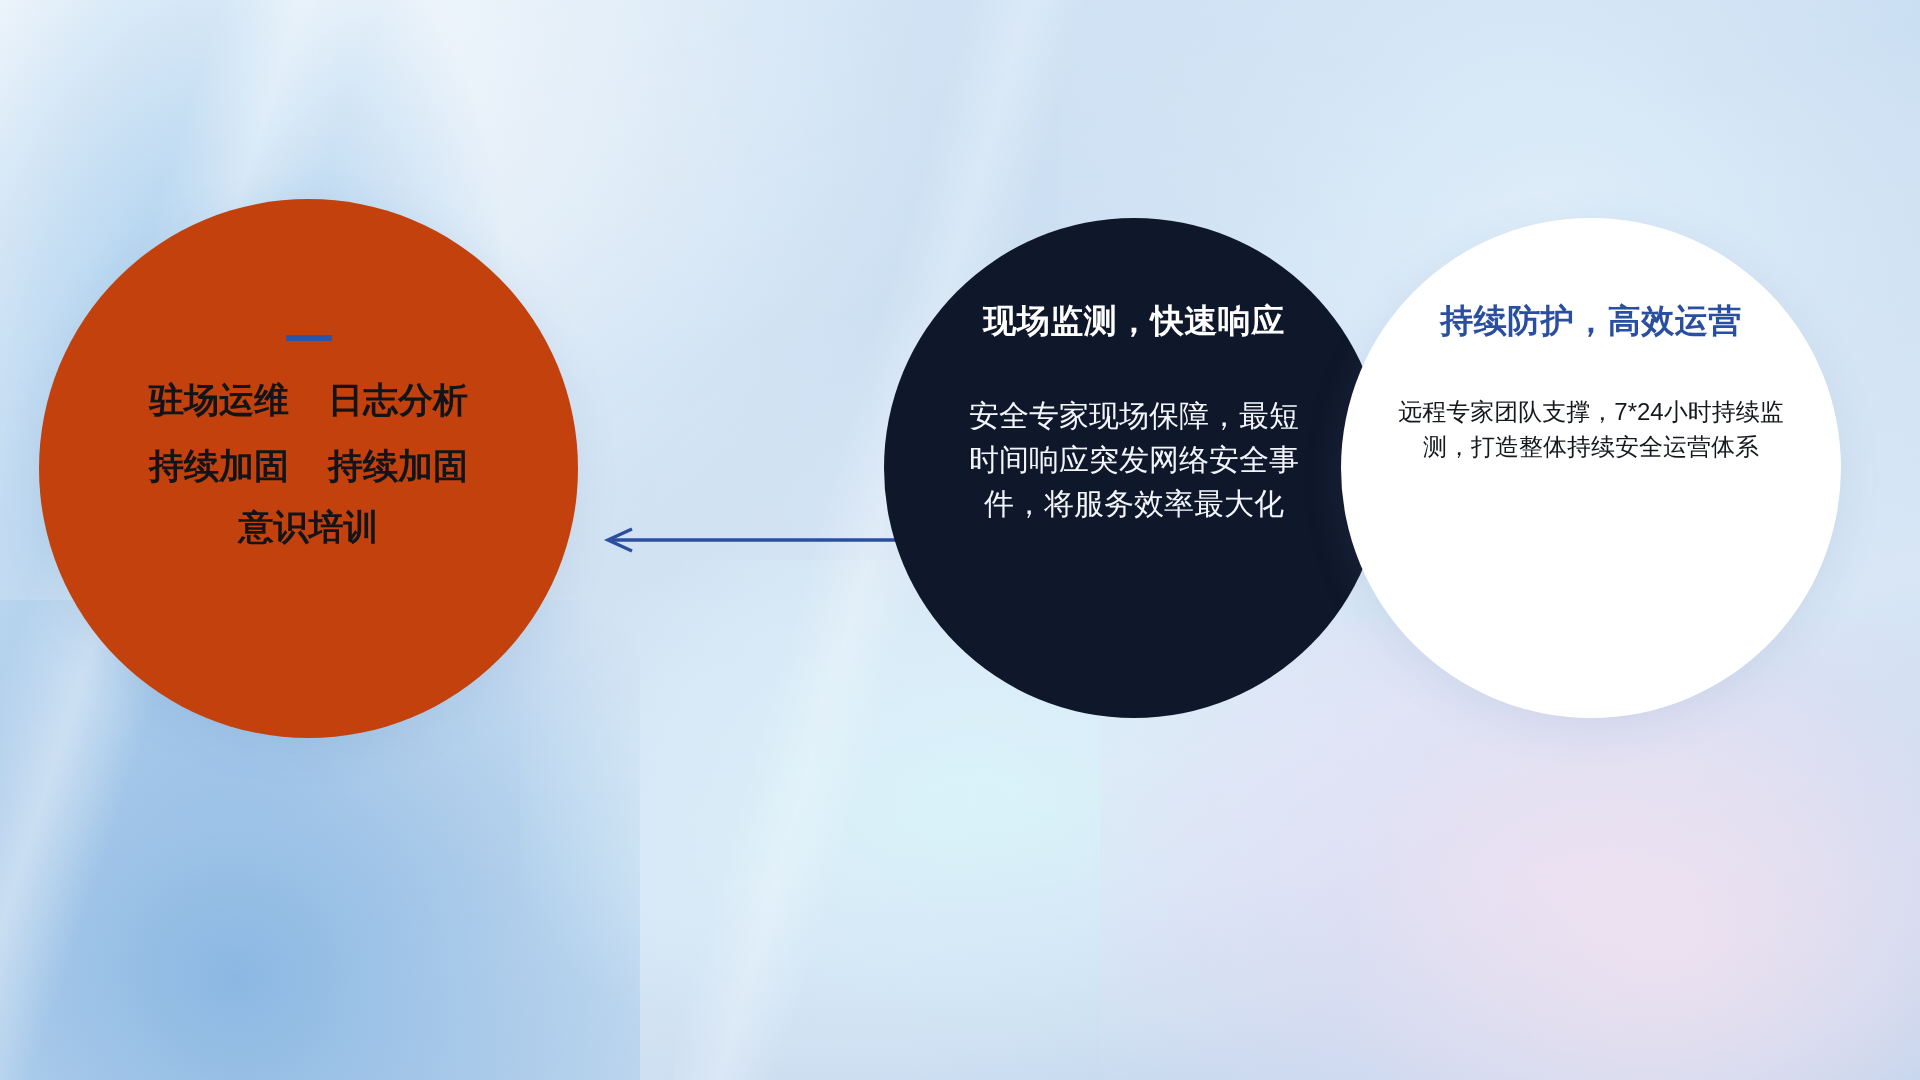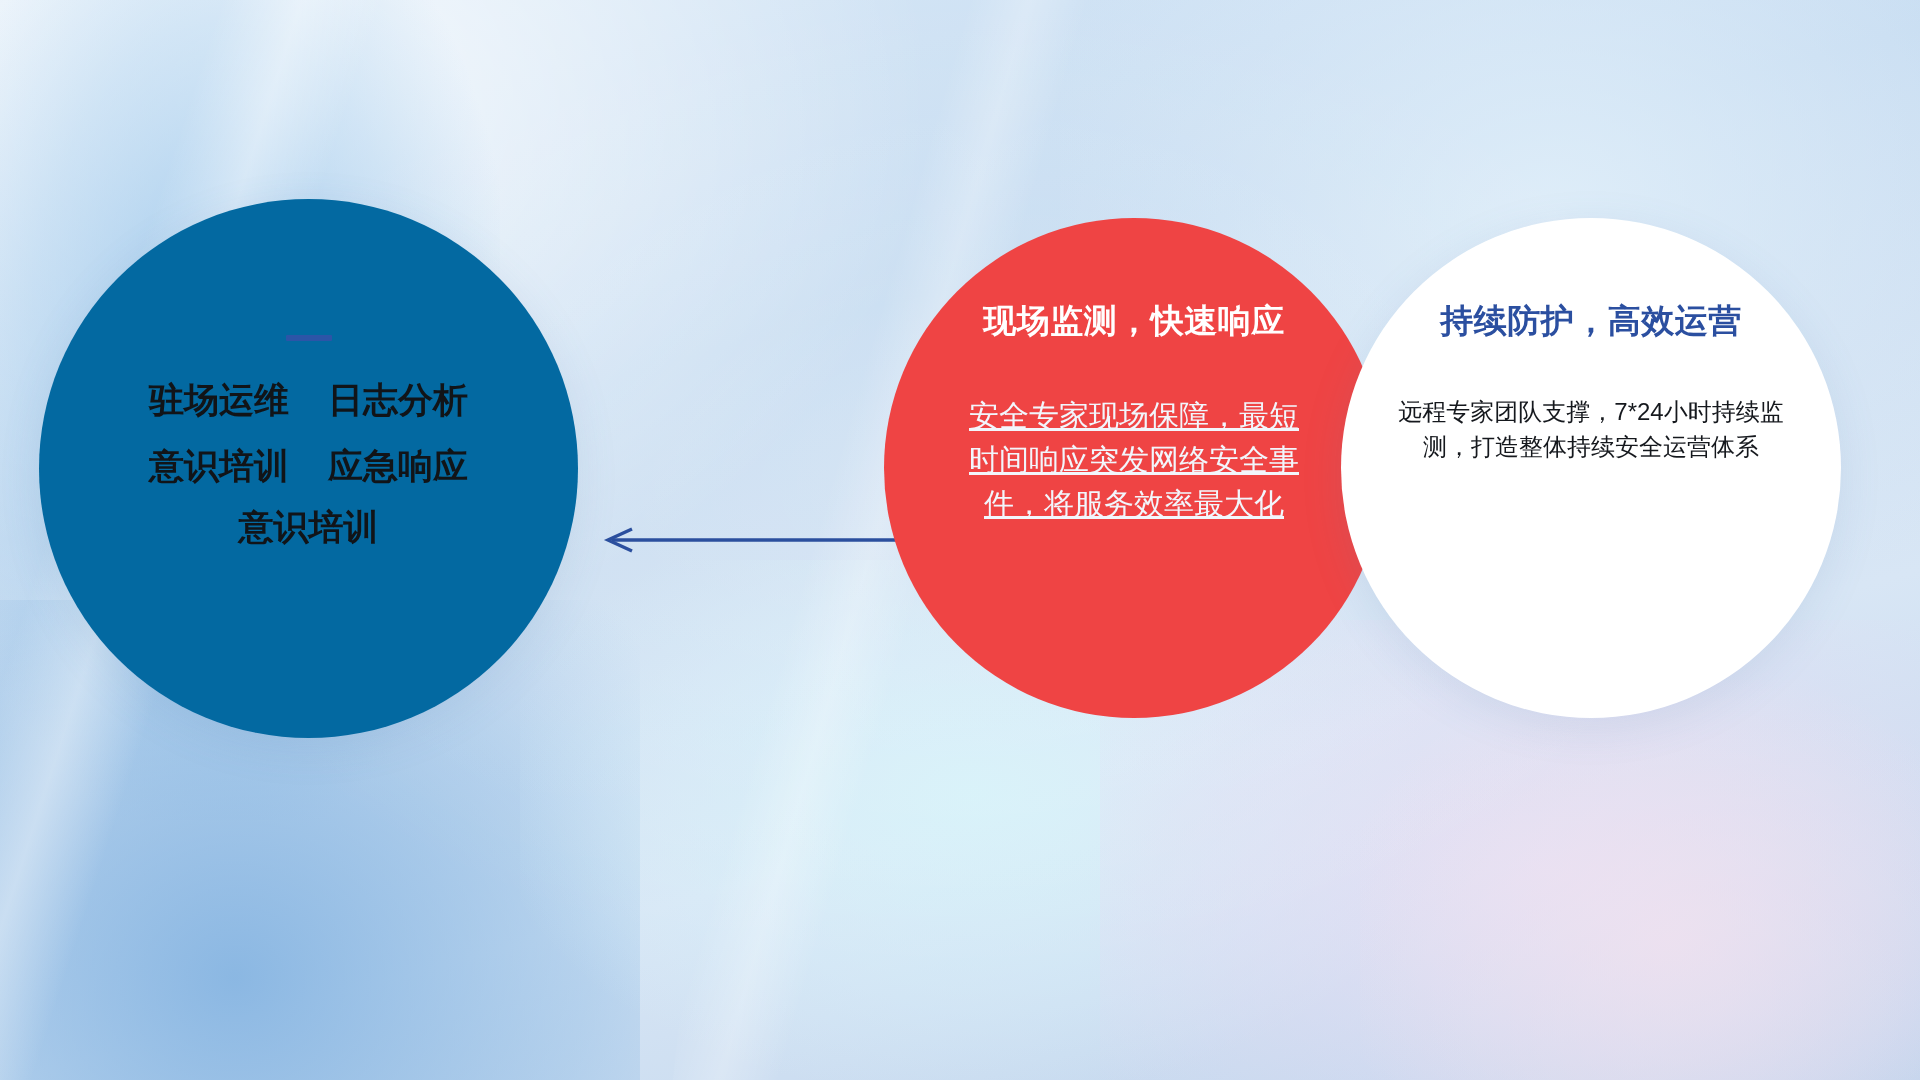--- a/index.html
+++ b/index.html
@@ -86,21 +86,21 @@
     display:flex;
     flex-direction:column;
     align-items:center;
   }
 
   
   #circle-left {
     left:39px; top:459px;
     width:539px; height:539px;
     transform:translateY(-260px);
-    background:#0369a1;
+    background:#c2410c;
     box-shadow:0 10px 42px rgba(96,130,180,.13);
     justify-content:flex-start;
   }
   .left-dash {
     width:46px; height:6px;
     background:#2c55a7;
     border-radius:1px;
     margin-top:136px;
   }
   .left-lines {
@@ -113,41 +113,40 @@
   }
   .left-lines .ln { white-space:pre; }
   .left-lines .ln + .ln { margin-top:31px; }
   .left-lines .ln.last { margin-top:30px;font-family:Liberation Mono, monospace; }
 
   
   #circle-mid {
     left:884px; top:458px;
     width:500px; height:500px;
     transform:translateY(-240px);
-    background:#ef4444;
+    background:#0f172a;
     justify-content:flex-start;
     z-index:2;
   }
   #circle-mid .c-title {
     margin-top:86px;
     color:#ffffff;
     font-weight:bold;
     font-size:33px;
     line-height:1;
     letter-spacing:.5px;
     white-space:nowrap;
   }
   #circle-mid .c-body {
     margin-top:57px;
     color:#f2f6fc;
     font-size:30px;
     line-height:1.46;
     text-align:center;
     width:340px;
-    text-decoration:underline;
   }
 
   
   #circle-right {
     left:1341px; top:458px;
     width:500px; height:500px;
     transform:translateY(-240px);
     background:#ffffff;
     box-shadow:0 10px 42px rgba(96,130,180,.13);
     justify-content:flex-start;
@@ -196,21 +195,21 @@
   <div class="bg-layer bg-streak-b"></div>
   <div class="bg-layer bg-vign"></div>
 </div>
 
 <div id="diagram">
 
   <div class="circle" id="circle-left">
     <div class="left-dash"></div>
     <div class="left-lines">
       <div class="ln">驻场运维    日志分析</div>
-      <div class="ln">意识培训    应急响应</div>
+      <div class="ln">持续加固    持续加固</div>
       <div class="ln last">意识培训</div>
     </div>
   </div>
 
   <div id="arrow-connector">
     <svg viewBox="0 0 300 26" preserveAspectRatio="none" aria-hidden="true">
       <line x1="300" y1="13" x2="16" y2="13" stroke="#2b4f9e" stroke-width="3.4"></line>
       <polyline points="36,2 12,13 36,24" fill="none" stroke="#2b4f9e" stroke-width="3.4" stroke-linejoin="miter"></polyline>
     </svg>
   </div>

